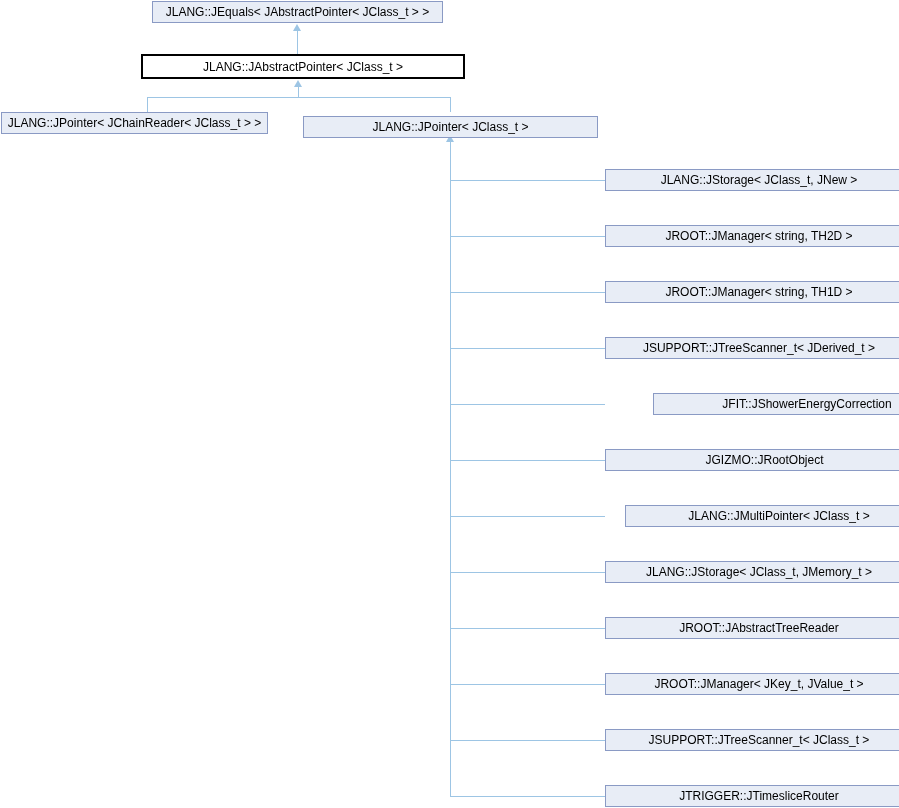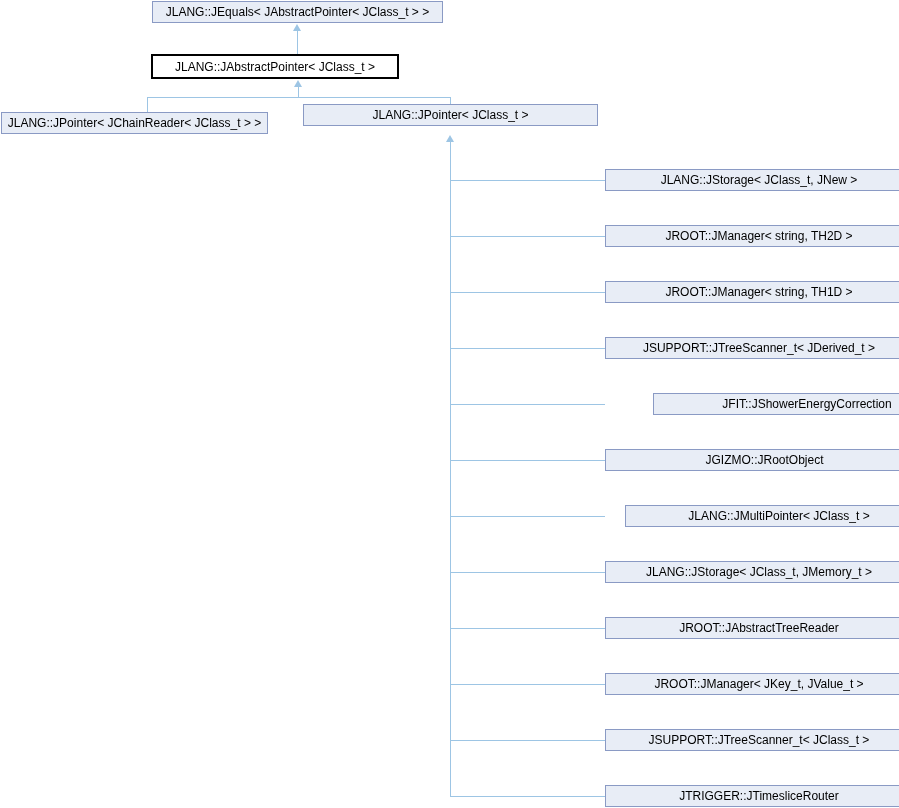--- a/index.html
+++ b/index.html
@@ -63,23 +63,23 @@
     position: absolute;
     width: 0;
     height: 0;
     border-left: 4px solid transparent;
     border-right: 4px solid transparent;
     border-bottom: 7px solid var(--edge, #9dc5e4);
   }
 
   
   #n-base    { left: 152px; top: 1px;   width: 291px; }
-  #n-current { left: 151px; top: 54px;  width: 248px; height: 25px; }
+  #n-current { left: 141px; top: 54px;  width: 324px; height: 25px; }
   #n-child0  { left: 1px;   top: 112px; width: 267px; }
-  #n-child1  { left: 303px; top: 104px; width: 295px; }
+  #n-child1  { left: 303px; top: 116px; width: 295px; }
   .derived   { left: 605px; width: 308px; }
   .d0  { top: 169px; }
   .d1  { top: 225px; }
   .d2  { top: 281px; }
   .d3  { top: 337px; }
   .d4  { top: 393px; margin-left: 48px; }
   .d5  { top: 449px; padding-left: 11px; }
   .d6  { top: 505px; margin-left: 20px; }
   .d7  { top: 561px; }
   .d8  { top: 617px; }

